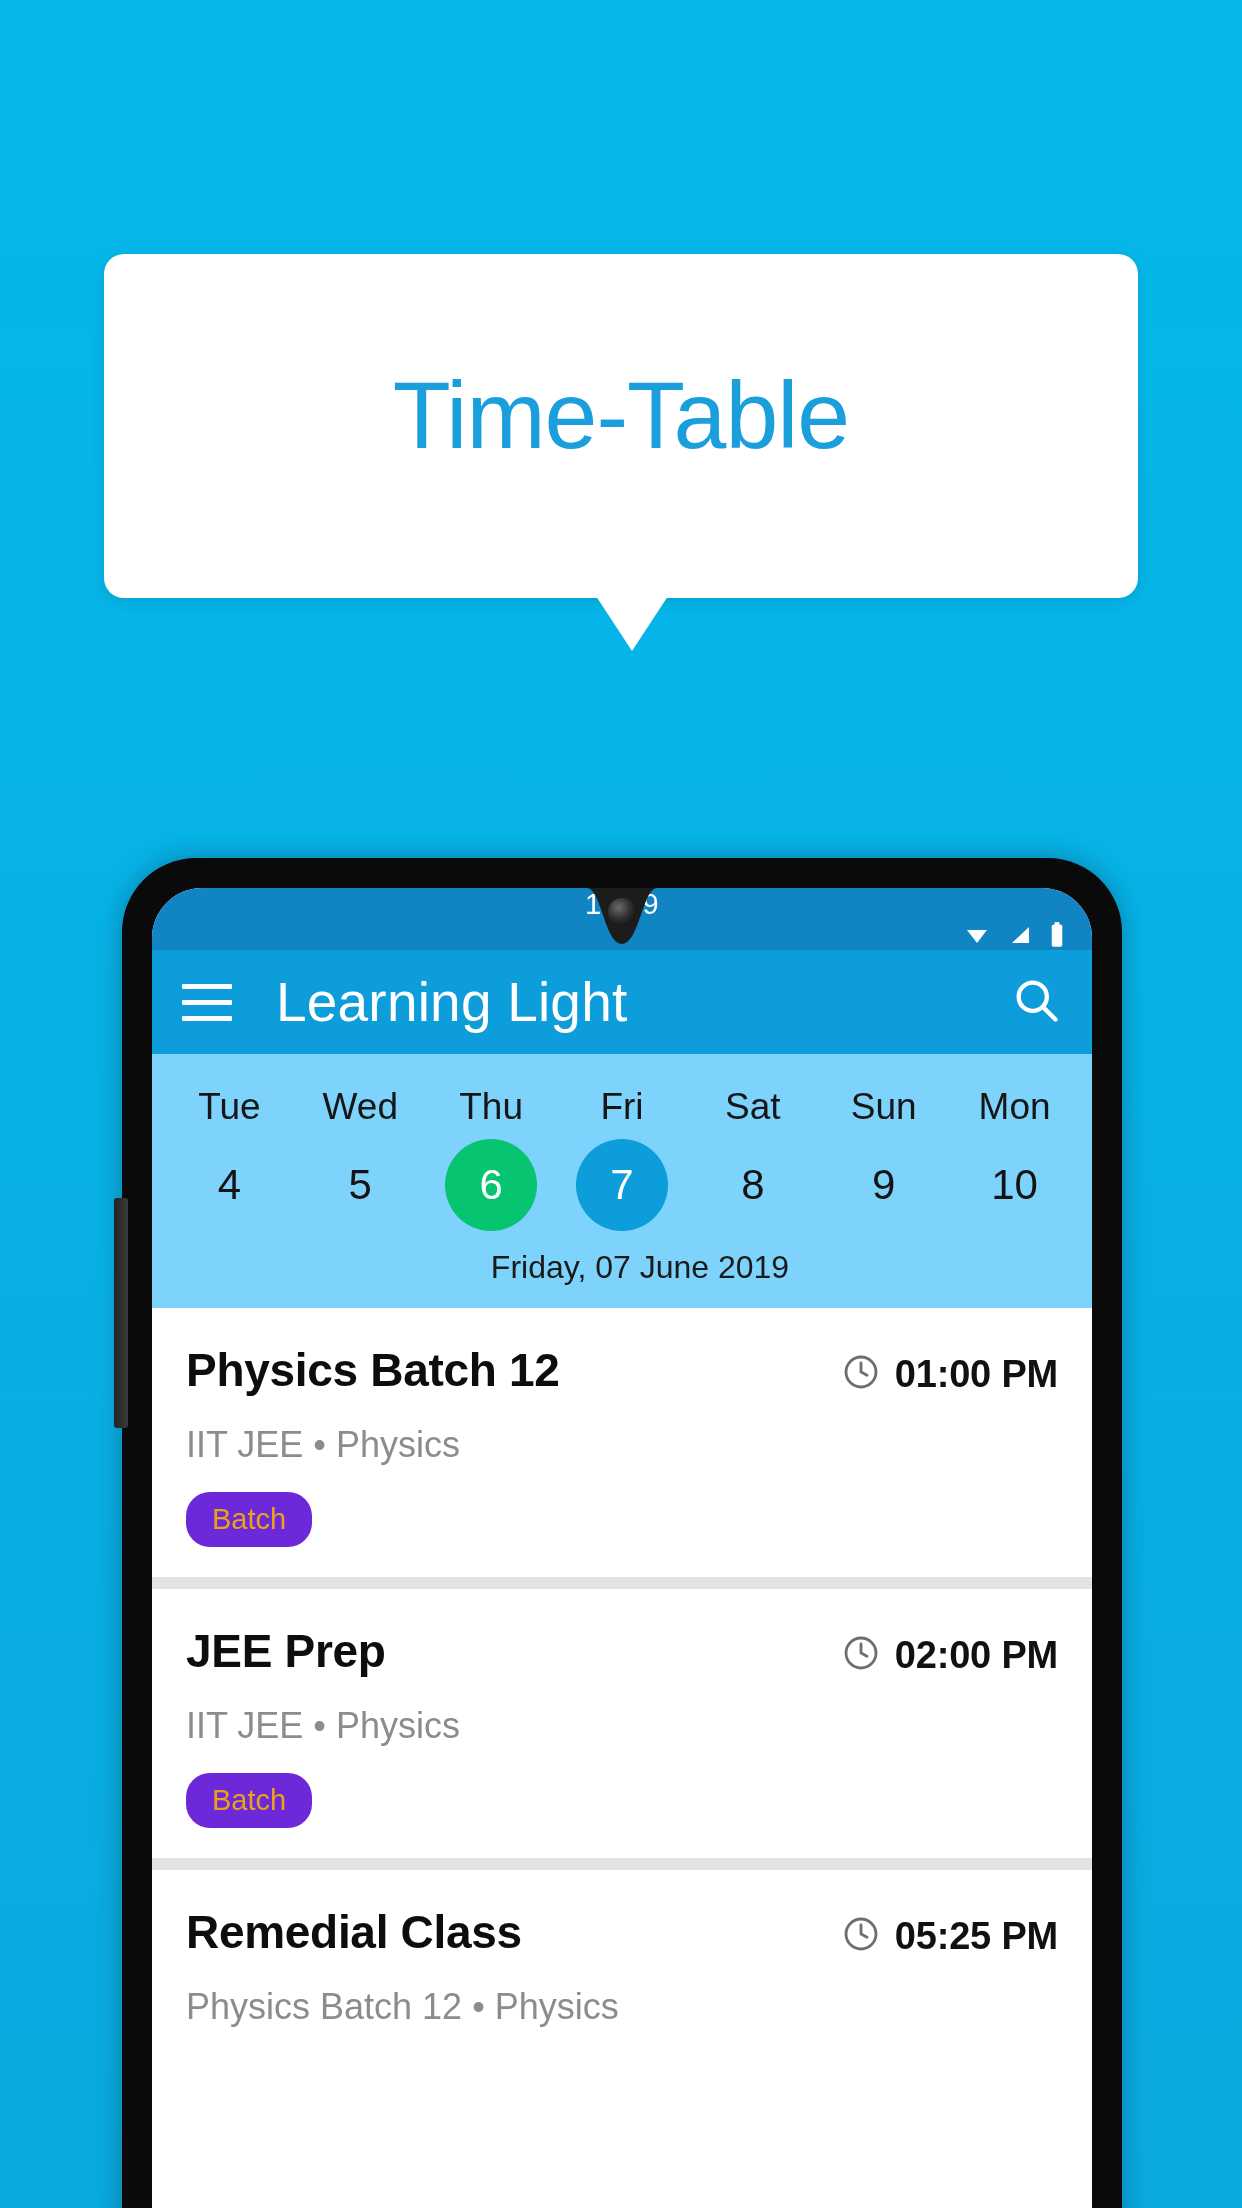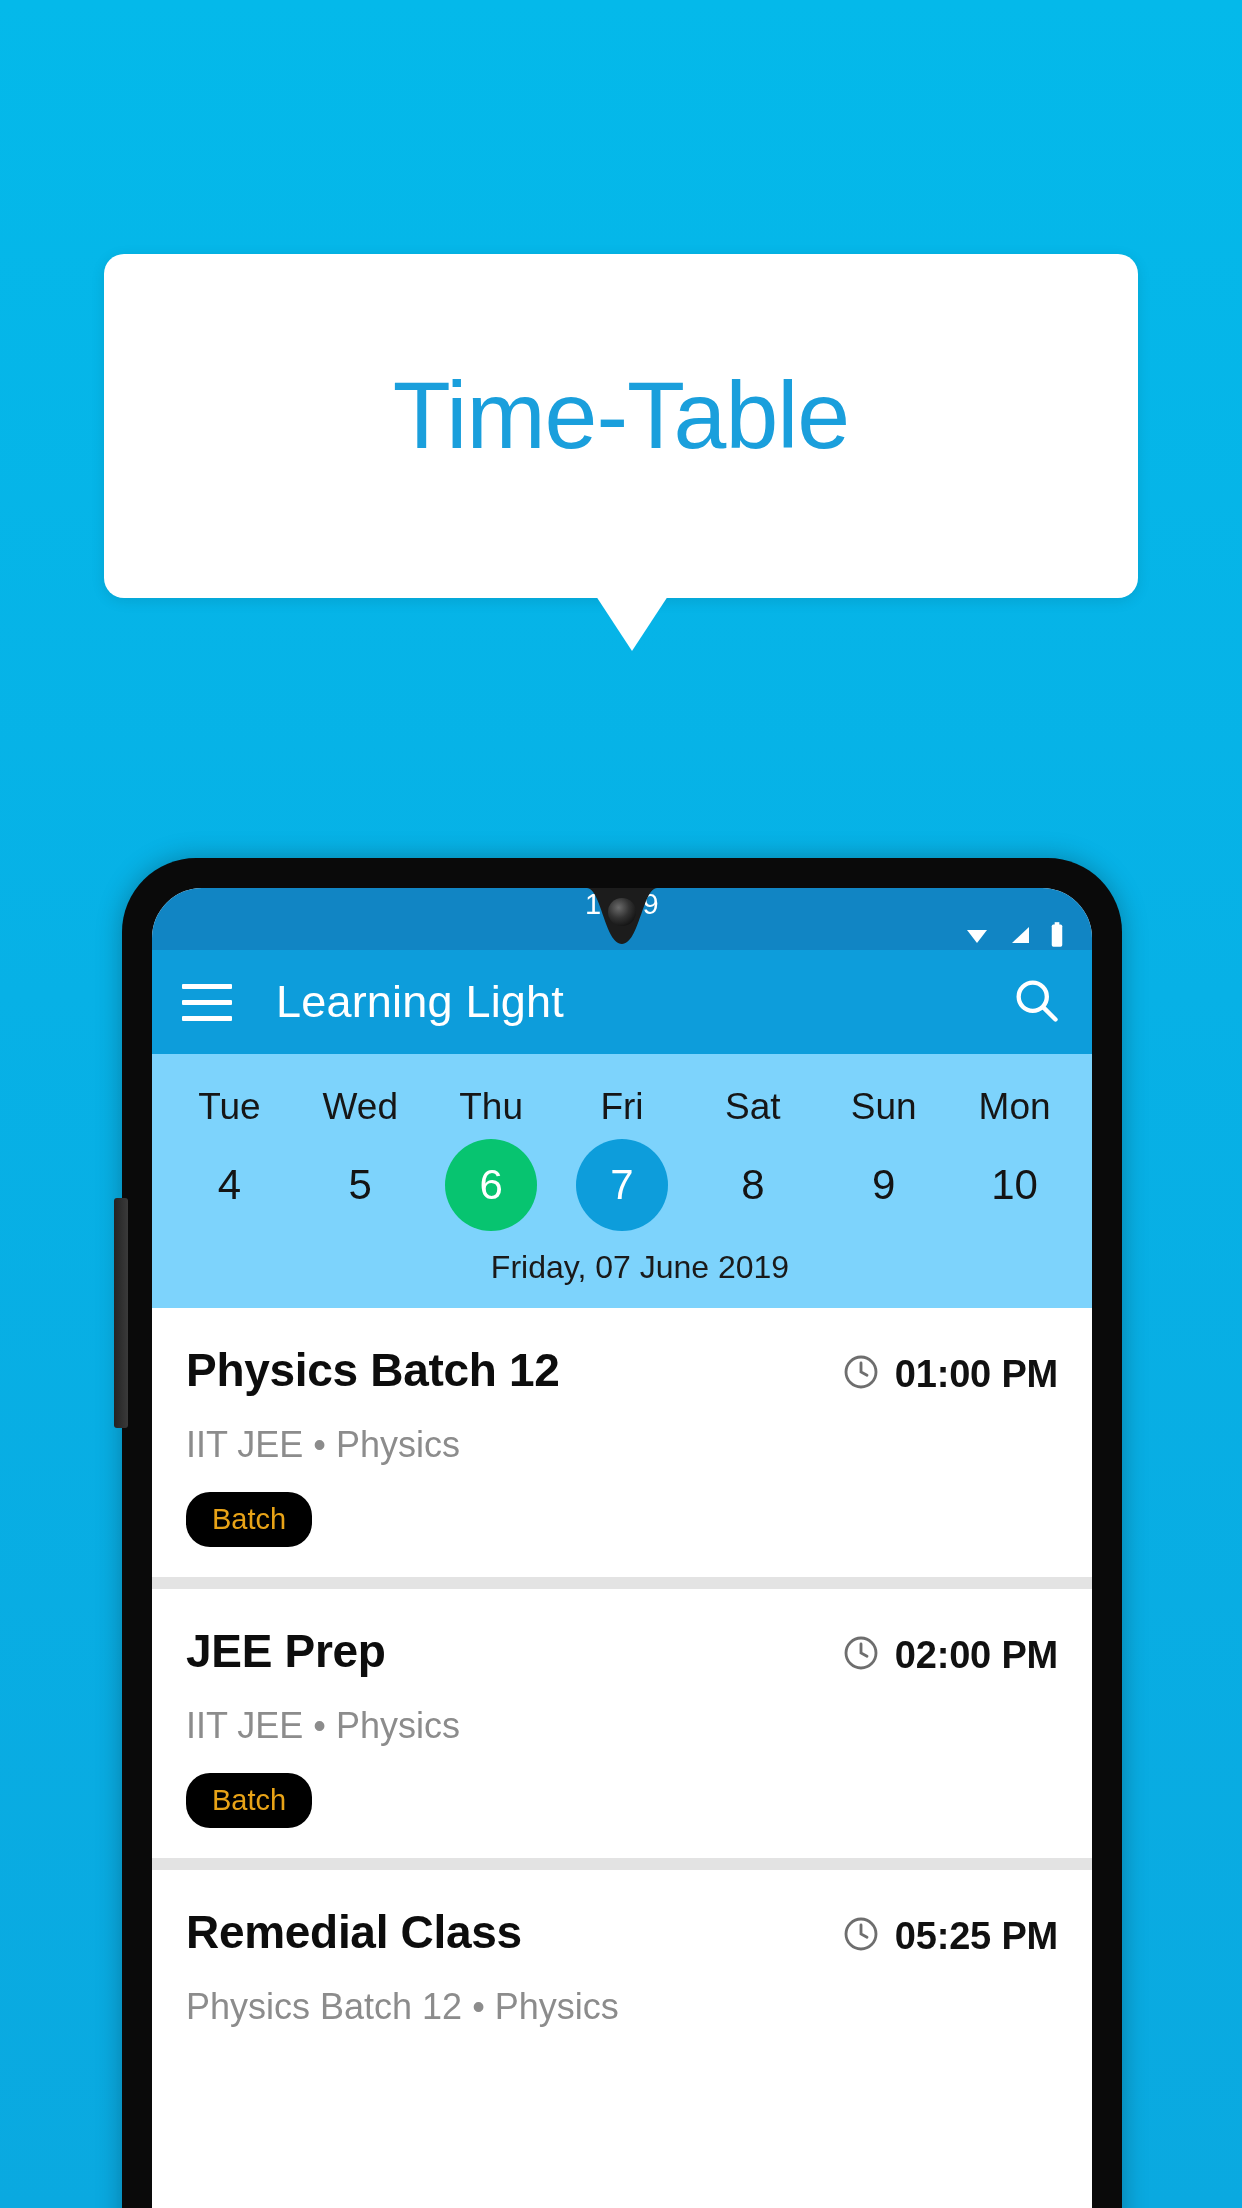--- a/index.html
+++ b/index.html
@@ -141,21 +141,21 @@
     height:104px;
     background:#0d9ddb;
     display:flex;
     align-items:center;
     padding:0 30px;
   }
   #hamburger { width:50px; display:flex; flex-direction:column; gap:11px; cursor:pointer; }
   #hamburger span { display:block; height:5px; background:#fff; border-radius:1px; }
   #appbar-title {
     color:#ffffff;
-    font-size:45px;
+    font-size:55px;
     font-weight:400;
     margin-left:44px;
     letter-spacing:0.2px;
   }
   #search-btn { margin-left:auto; cursor:pointer; }
 
   
   #datestrip { background:#7dd3fc; padding-top:29px; }
   #days {
     display:flex;
@@ -233,21 +233,21 @@
   }
   .card-sub {
     font-size:36px;
     color:#8c8c8c;
     margin-top:28px;
     font-weight:400;
   }
   .badge {
     display:inline-block;
     margin-top:26px;
-    background:#000000;
+    background:#6d28d9;
     color:#e8a317;
     font-size:29px;
     padding:11px 26px;
     border-radius:24px;
   }
 </style>
 </head>
 <body>
 
 <div id="bubble">

